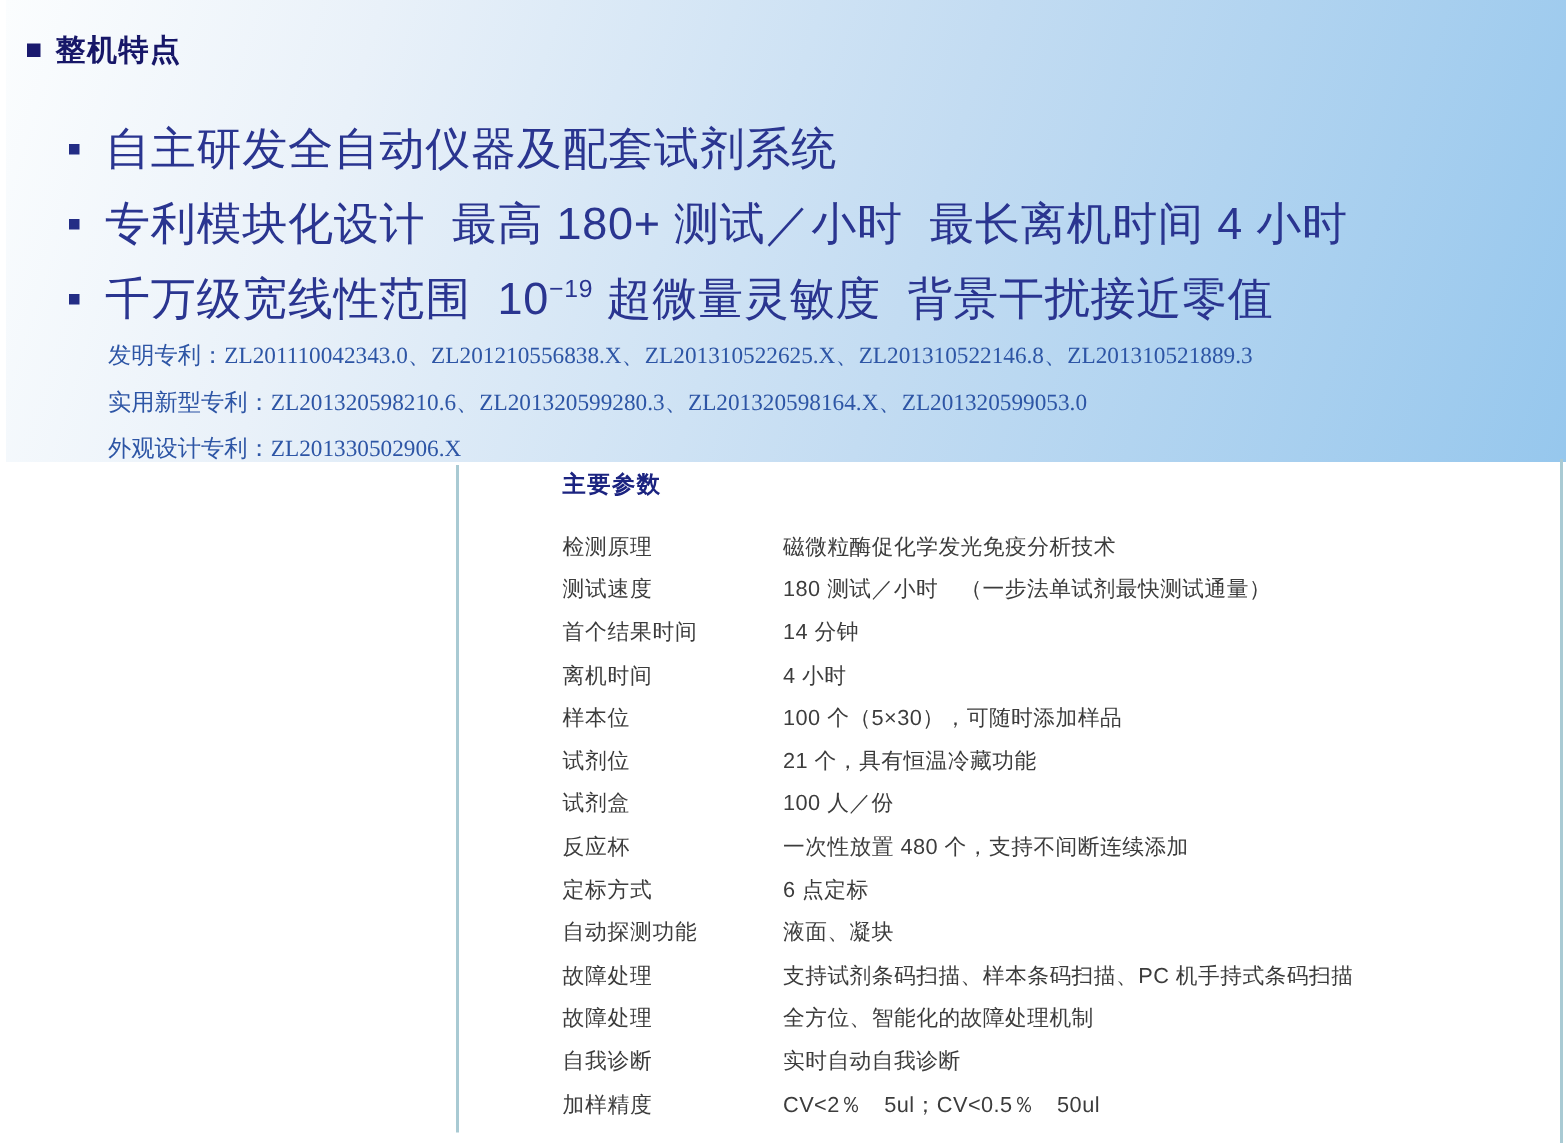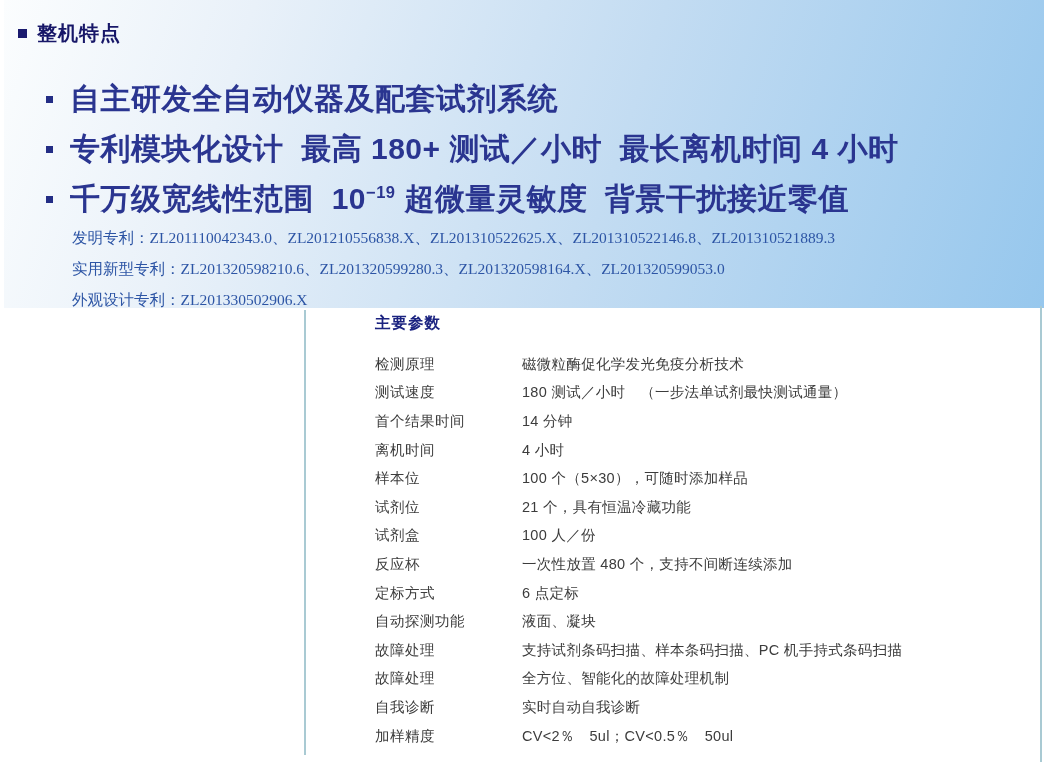--- a/index.html
+++ b/index.html
@@ -41,21 +41,20 @@
     color: #171768;
     letter-spacing: 1px;
   }
 
   
   .bullets {
     position: absolute;
     top: 74px; left: 42px;
     margin: 0; padding: 0;
     list-style: none;
-    font-weight: bold;
   }
   .bullet {
     height: 50px;
     display: flex;
     align-items: center;
   }
   .dot {
     width: 7px; height: 7px;
     background: #232d85;
     margin-right: 17px;

